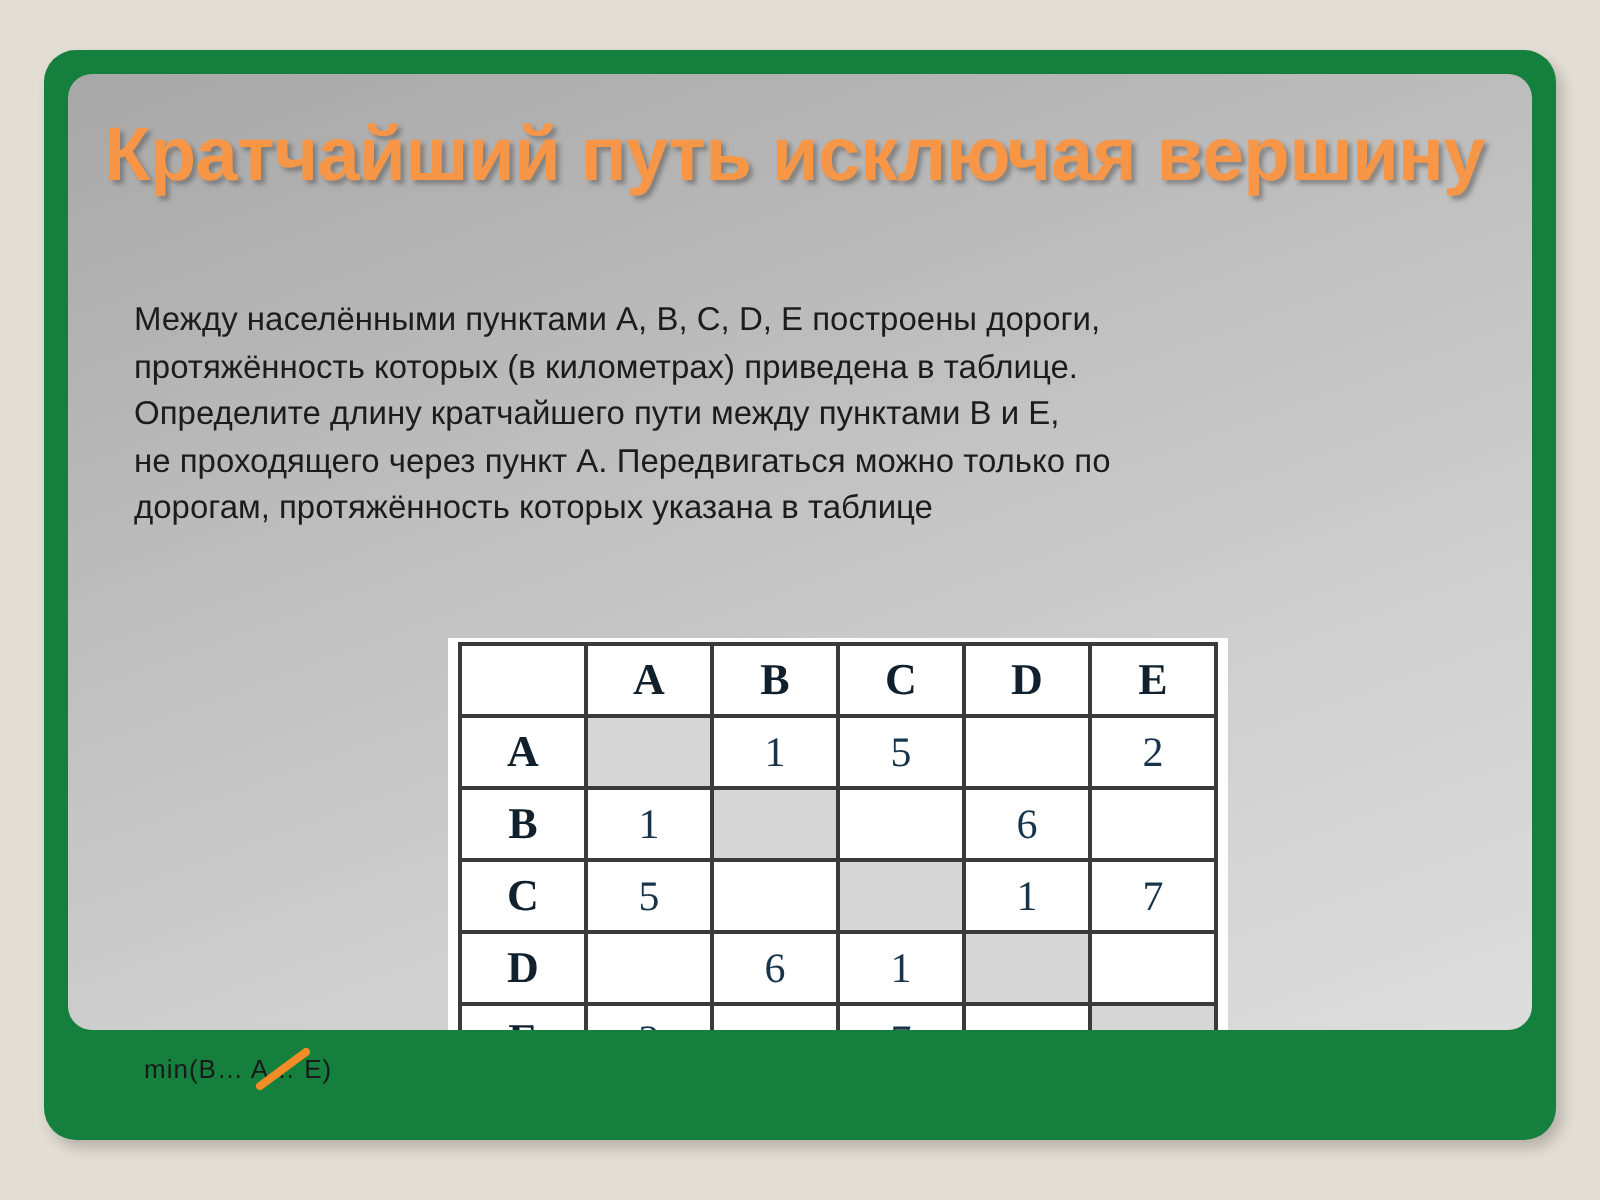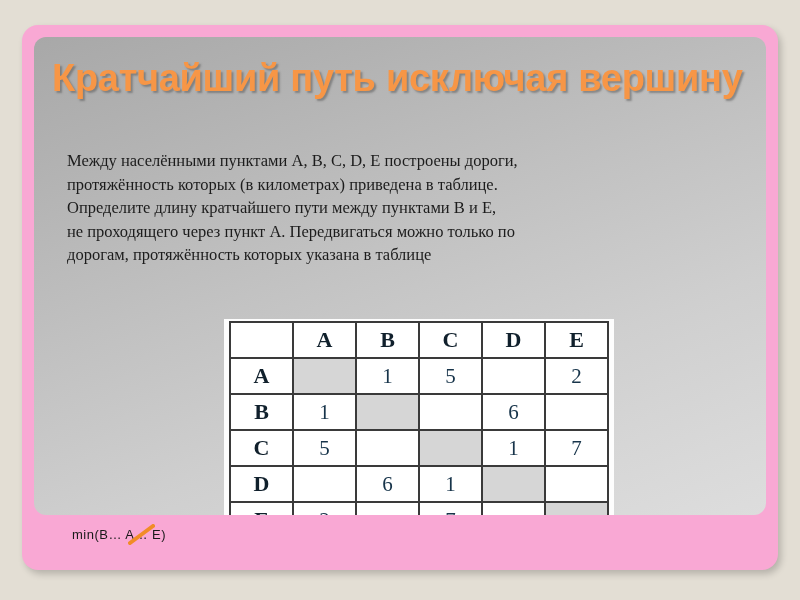--- a/index.html
+++ b/index.html
@@ -15,21 +15,21 @@
     position: relative;
   }
 
   
   #slide-frame {
     position: absolute;
     left: 22px;
     top: 25px;
     width: 756px;
     height: 545px;
-    background: #f9a8d4;
+    background: #15803d;
     border-radius: 16px;
     box-shadow: 3px 4px 7px rgba(0,0,0,0.20);
   }
 
   
   #content-panel {
     position: absolute;
     left: 12px;
     top: 12px;
     width: 732px;
@@ -62,21 +62,20 @@
   
   #body-text {
     position: absolute;
     left: 33px;
     top: 112px;
     width: 690px;
     font-size: 16.5px;
     line-height: 23.5px;
     color: #1c1c1c;
     white-space: pre-line;
-    font-family: Liberation Serif, serif;
   }
 
   
   #table-card {
     position: absolute;
     left: 190px;
     top: 282px;
     width: 390px;
     height: 222px;
     background: #fdfdfd;

